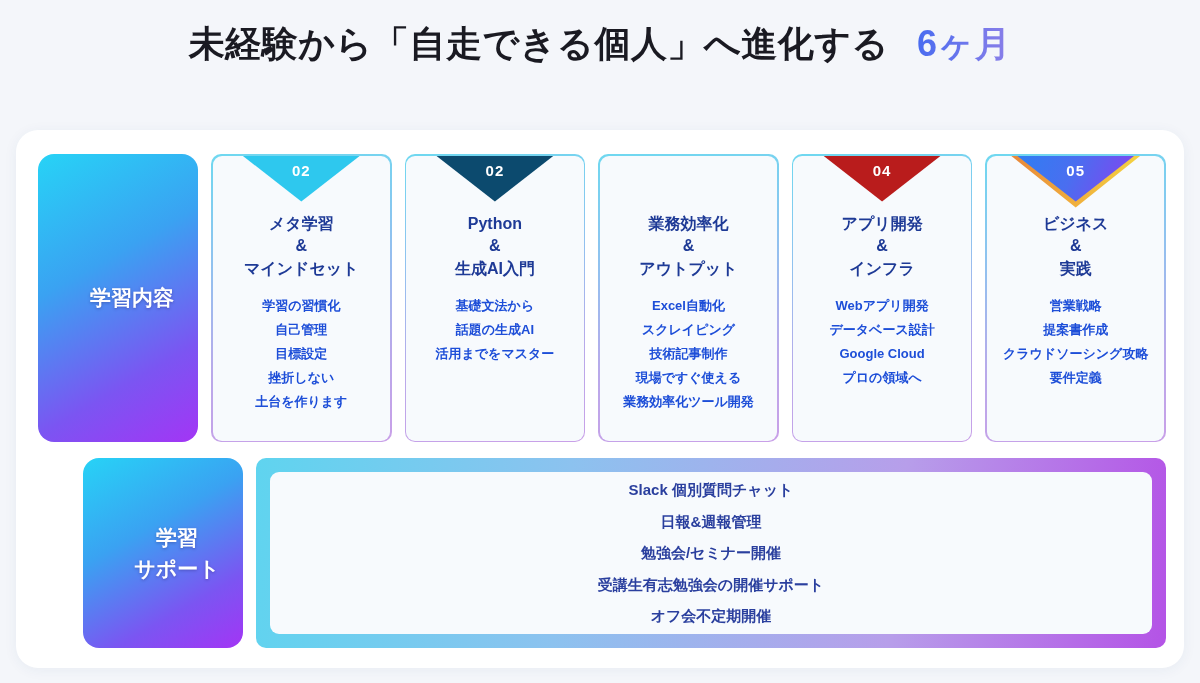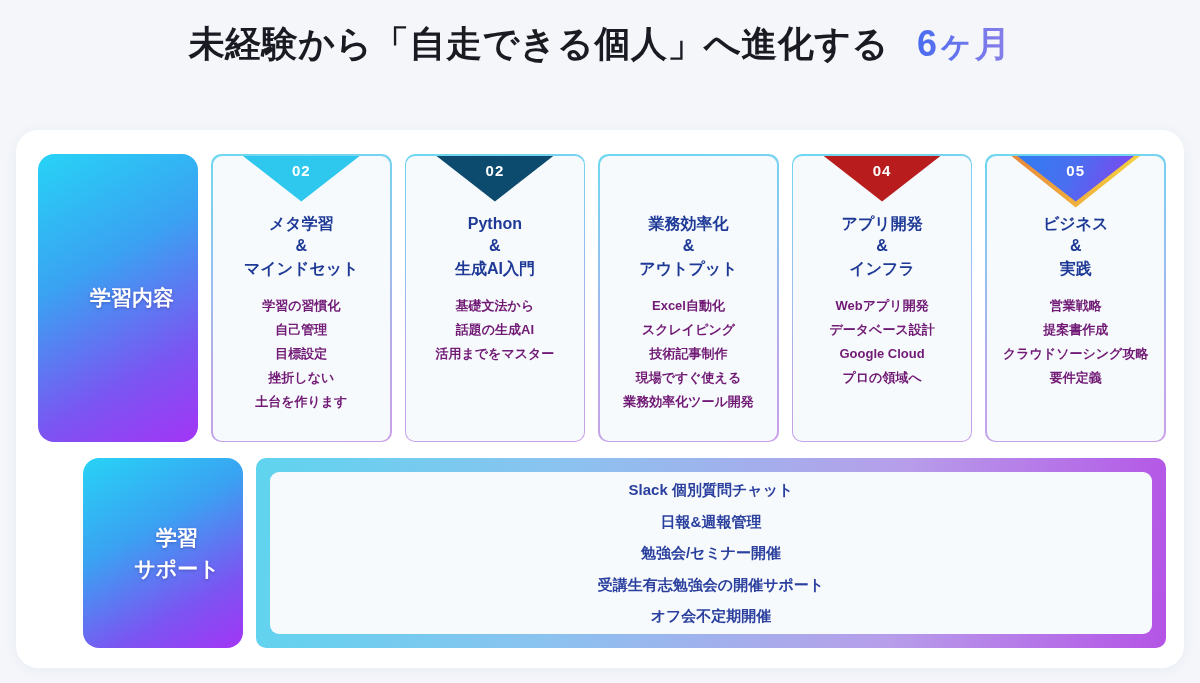--- a/index.html
+++ b/index.html
@@ -115,21 +115,21 @@
     font-weight:bold;
     color:#1e3a96;
     line-height:1.42;
     white-space:pre-line;
   }
   .card-list{
     margin-top:13px;
     text-align:center;
     font-size:13px;
     font-weight:bold;
-    color:#701a75;
+    color:#1d4ed8;
     line-height:1.85;
     list-style:none;
     padding:0 4px;
   }
 
   
   .bottom-row{
     position:absolute;
     left:22px; top:328px;
     width:1128px; height:190px;

